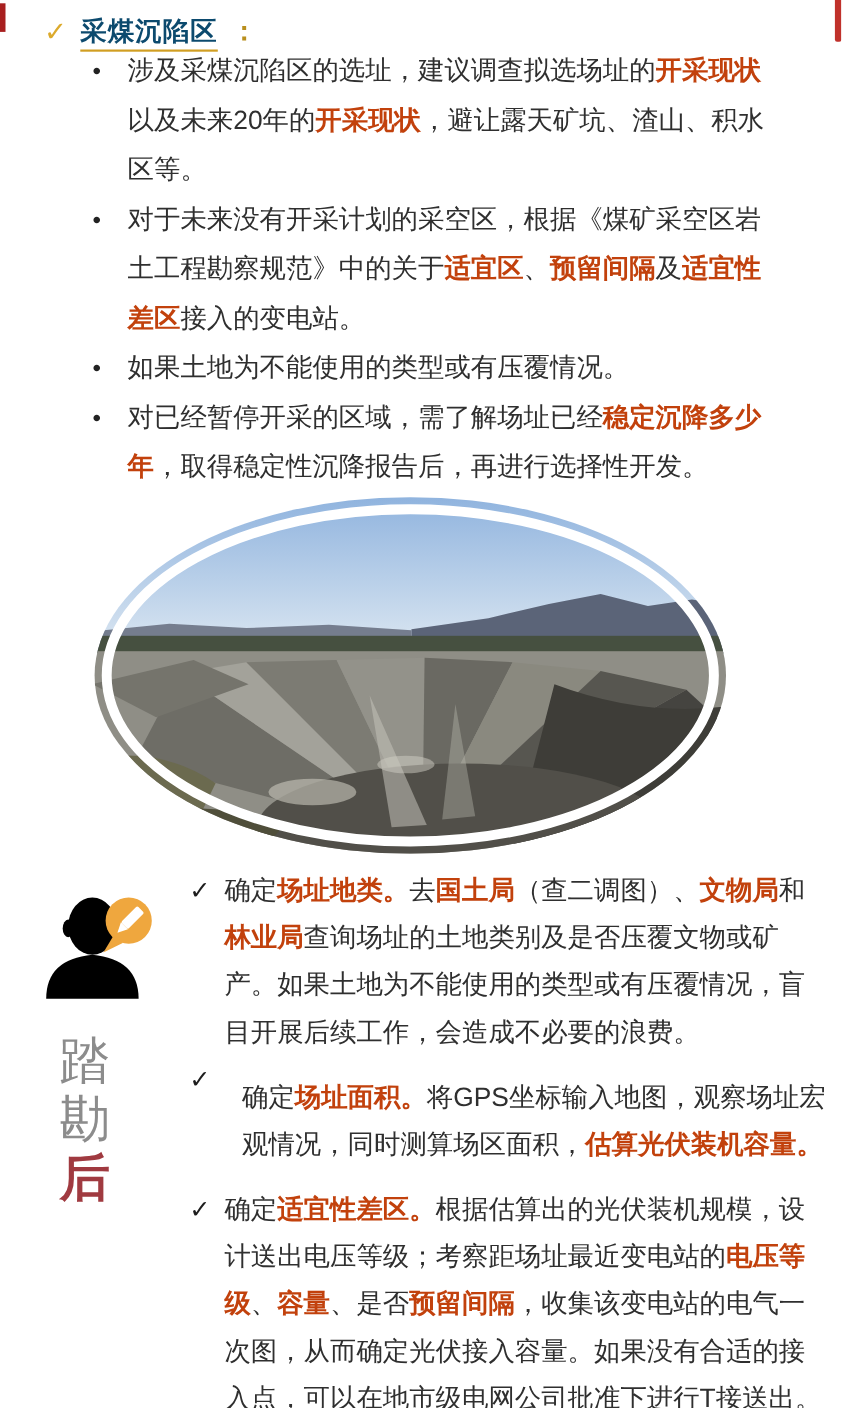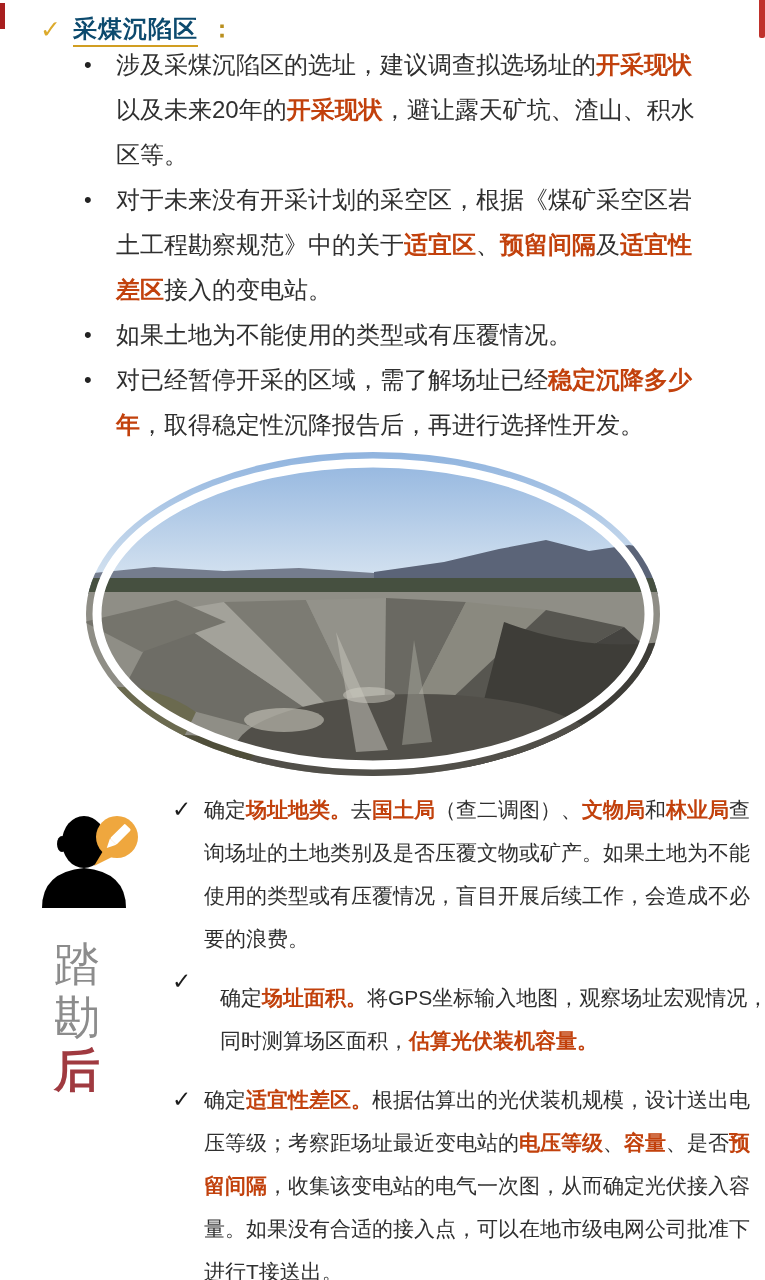--- a/index.html
+++ b/index.html
@@ -31,21 +31,21 @@
   
   .persona{position:absolute;left:36px;top:810px;width:104px;height:100px;}
   .vlabel{position:absolute;left:46px;top:938px;width:62px;text-align:center;}
   .vchar{font-size:46px;line-height:53px;font-weight:bold;}
   .vchar.gray{color:#8c8c8c;font-weight:normal;}
   .vchar.red{color:#a03a40;}
 
   .slist{position:absolute;left:172px;top:788px;width:584px;margin:0;padding:0;list-style:none;}
   .slist li{display:flex;align-items:flex-start;}
   .scheck{flex:0 0 32px;font-size:23px;line-height:43px;color:#1d1d1d;}
-  .stext{flex:0 0 550px;width:550px;font-size:21px;line-height:43px;color:#2f2f2f;}
+  .stext{flex:0 0 550px;width:550px;font-size:24px;line-height:43px;color:#2f2f2f;}
 </style>
 </head>
 <body>
 
 <div class="page">
 
   <div class="corner left"></div>
   <div class="corner right"></div>
 
   <div class="heading">

